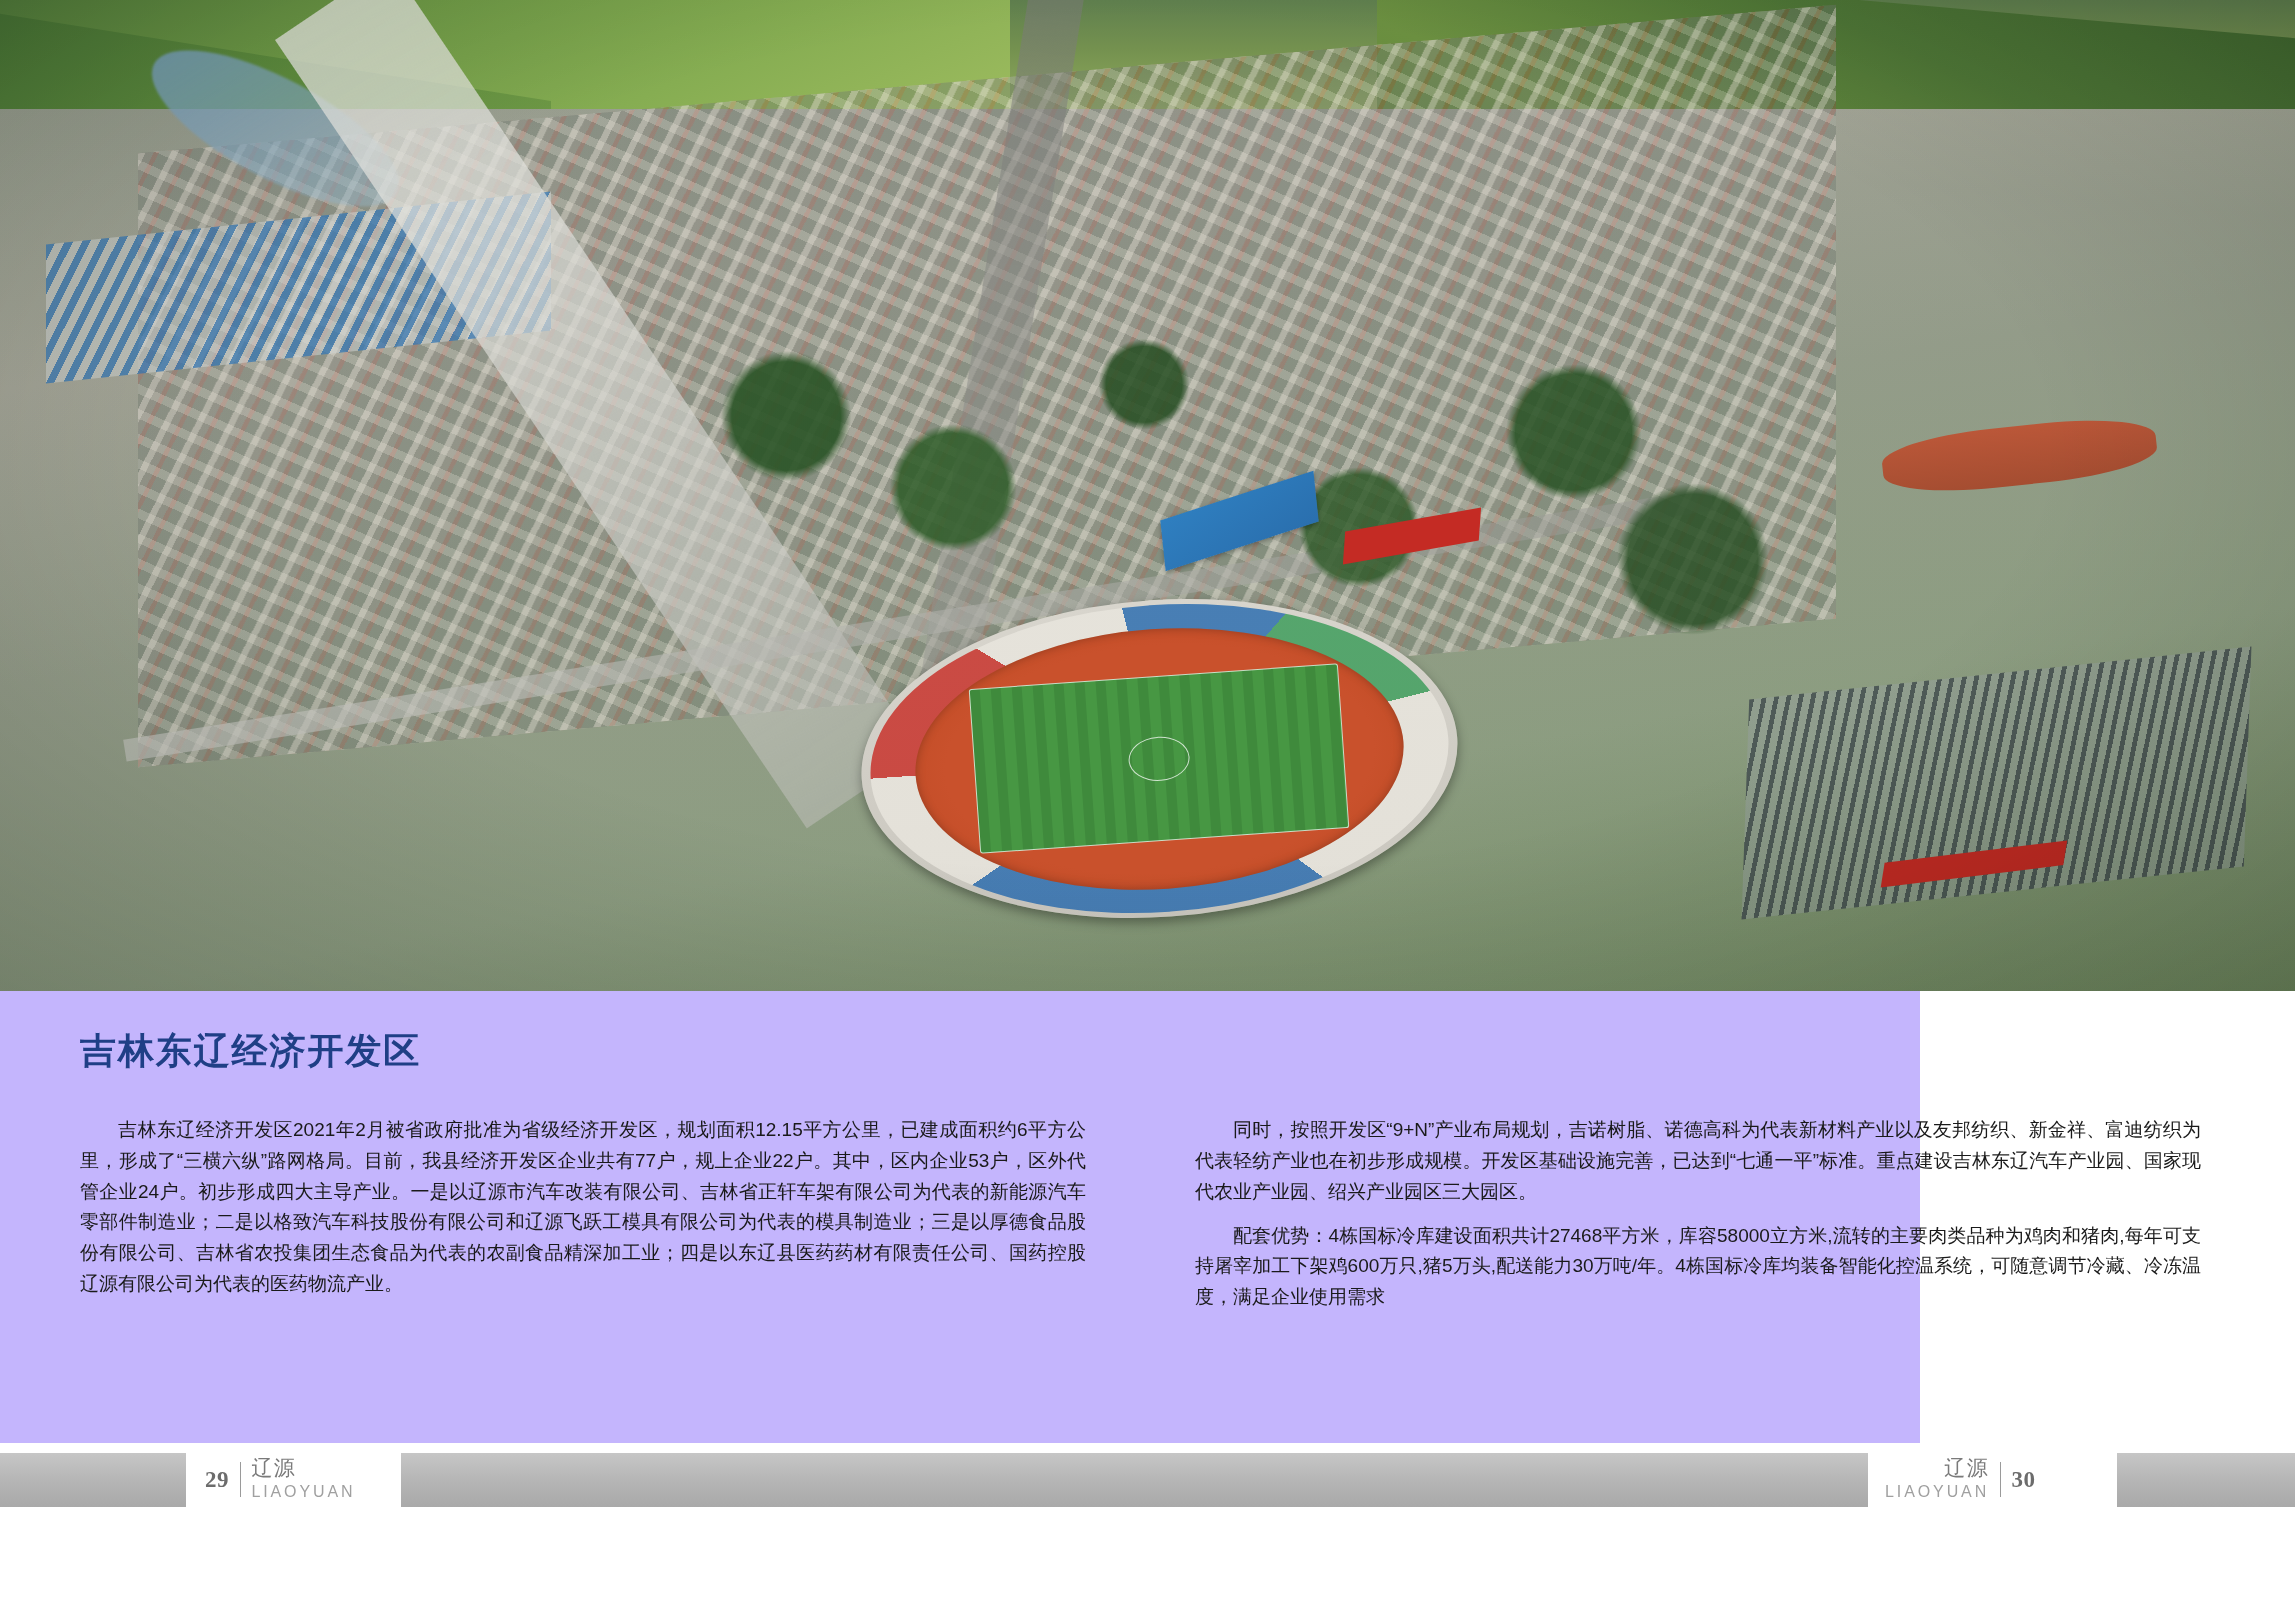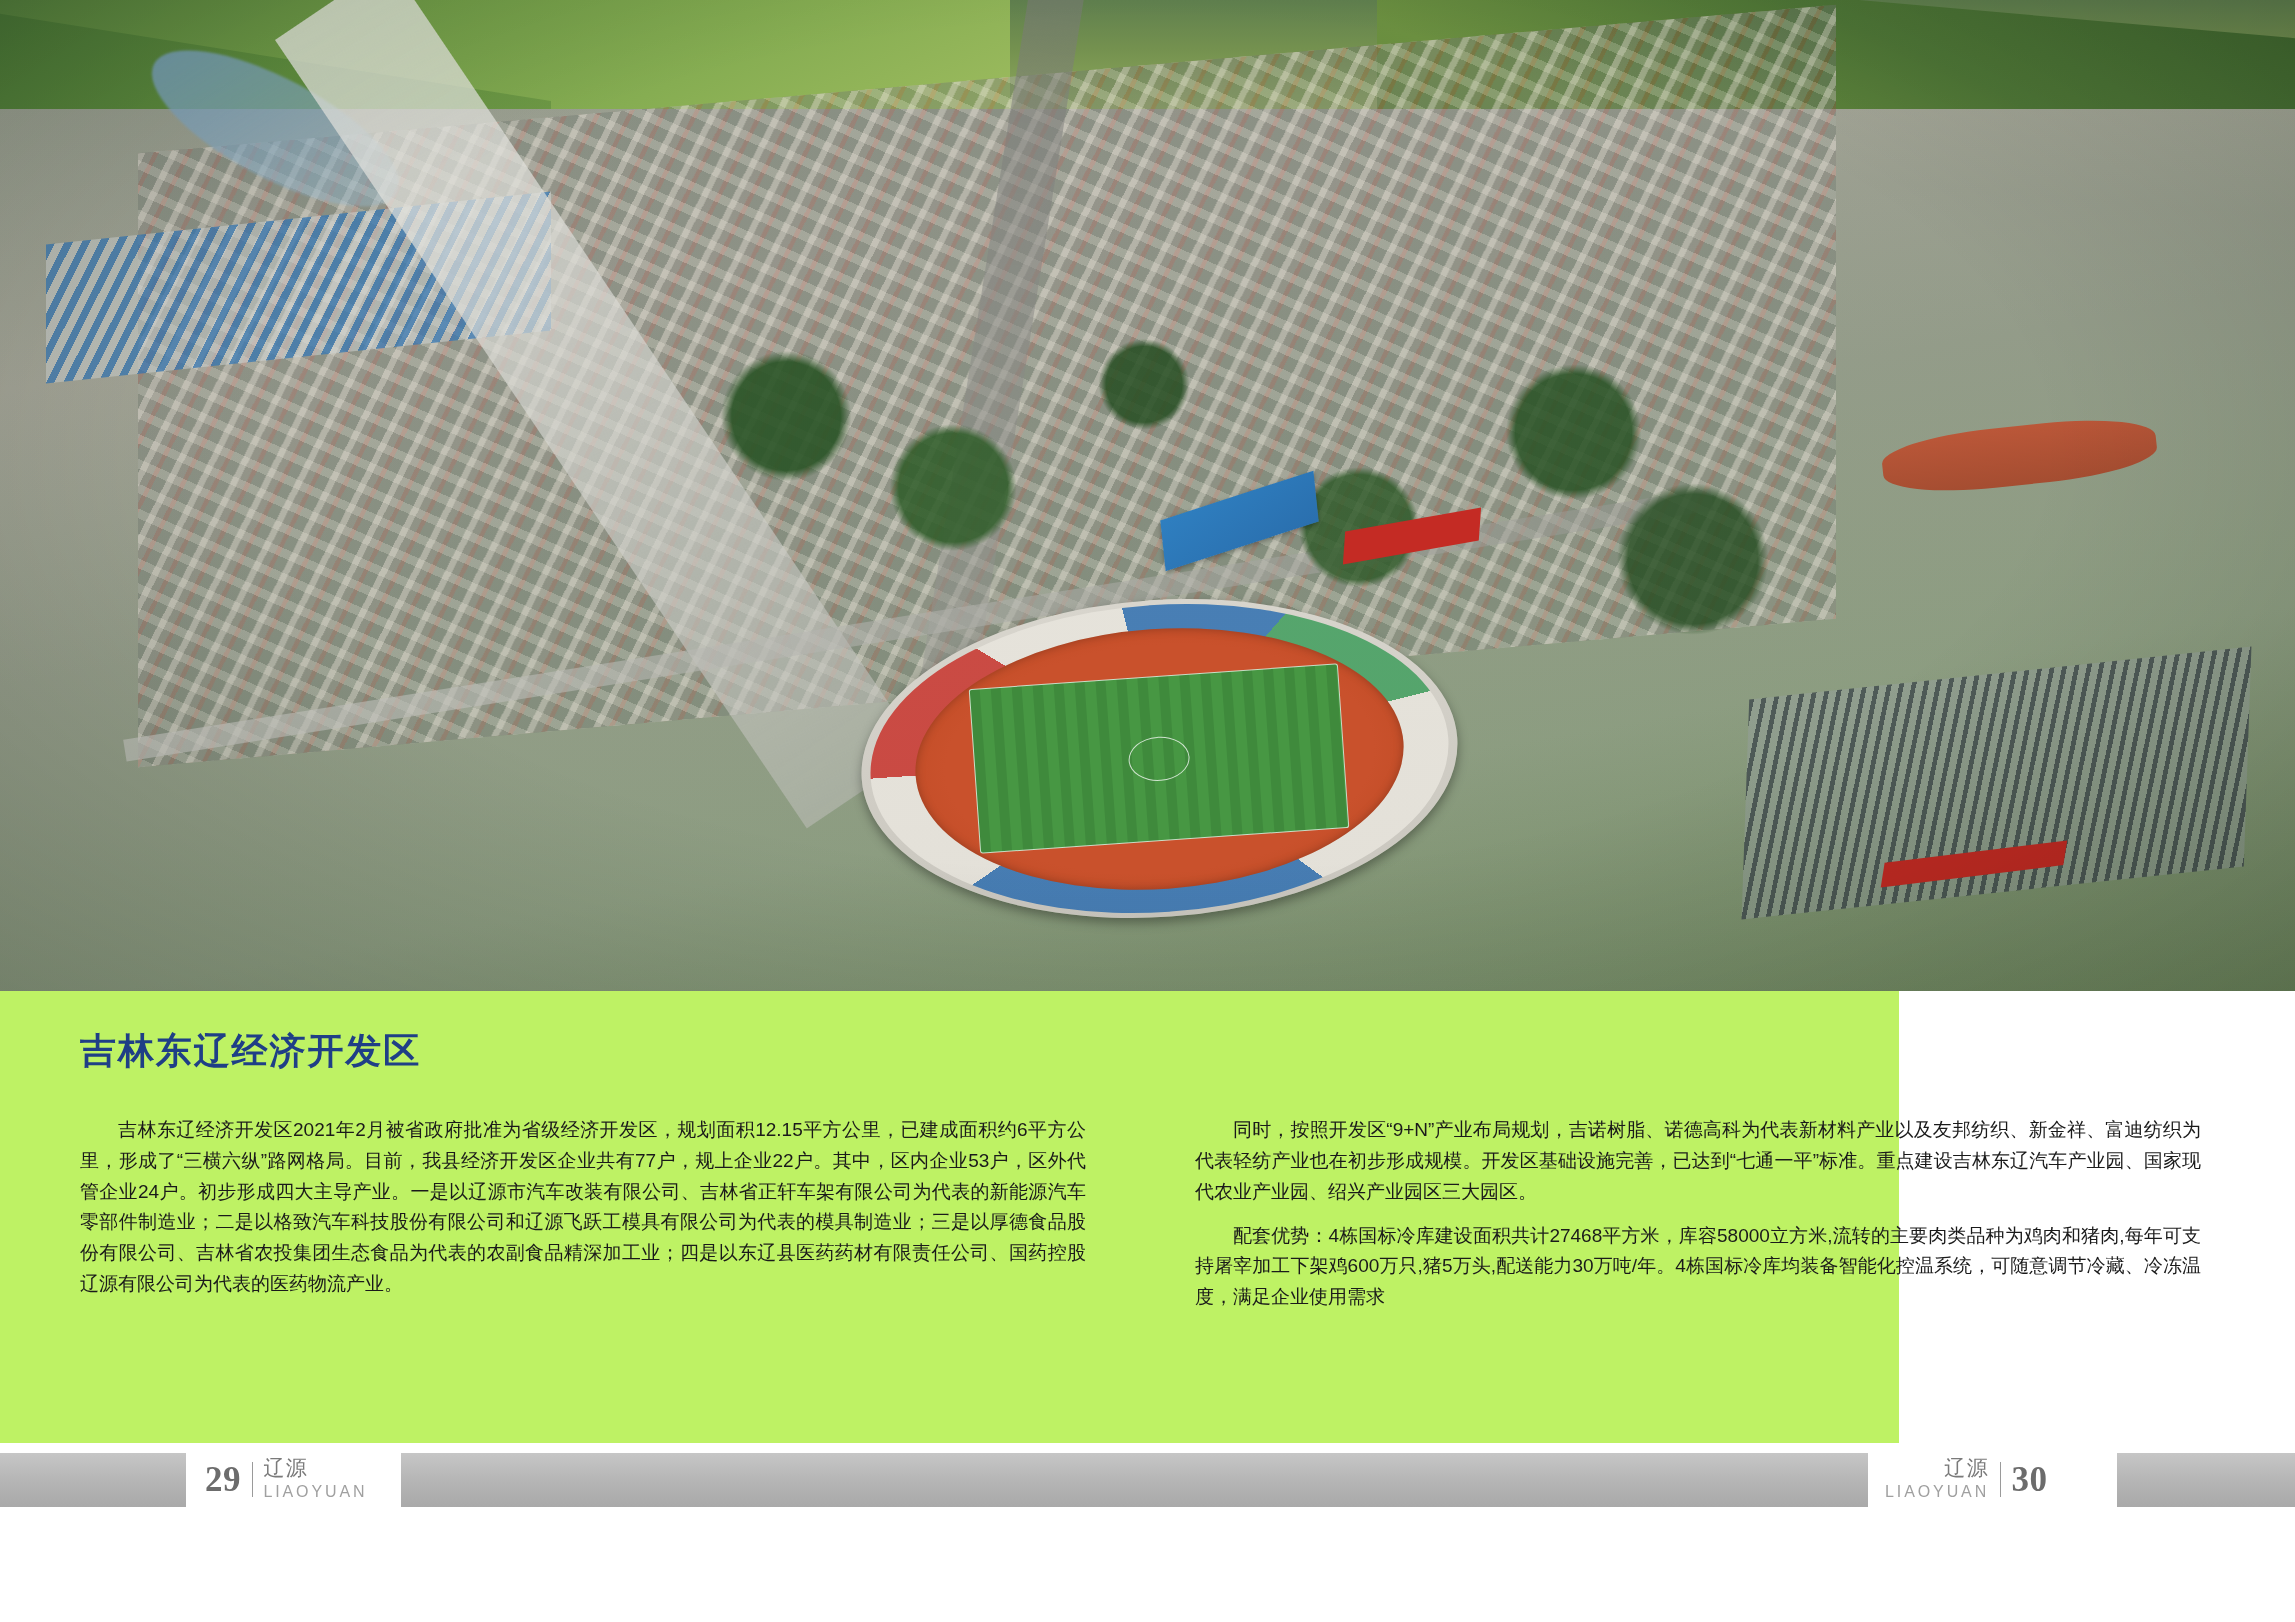--- a/index.html
+++ b/index.html
@@ -214,21 +214,22 @@
     pointer-events: none;
   }
 
   
   .content {
     position: absolute;
     left: 0;
     top: 991px;
     width: 1899px;
     height: 452px;
-    background: #bef264;
+    background: #c4b5fd;
+    padding-left: 21px;
   }
   .headline {
     position: absolute;
     left: 80px;
     top: 36px;
     font-family: "Liberation Serif", serif;
     font-weight: bold;
     font-size: 36px;
     letter-spacing: 1.9px;
     color: #1f3f86;
@@ -282,21 +283,21 @@
   .folio-right {
     position: absolute;
     left: 1885px;
     top: 10.5px;
     display: flex;
     align-items: center;
     height: 52px;
   }
   .folio-num {
     font-family: "Liberation Serif", serif;
-    font-size: 35px;
+    font-size: 23px;
     font-weight: bold;
     color: #6c6c6c;
     letter-spacing: 0.5px;
     text-align: right;
   }
   .folio-rule {
     width: 1.4px;
     height: 35px;
     background: #9a9a9a;
     margin: 0 10.5px;

